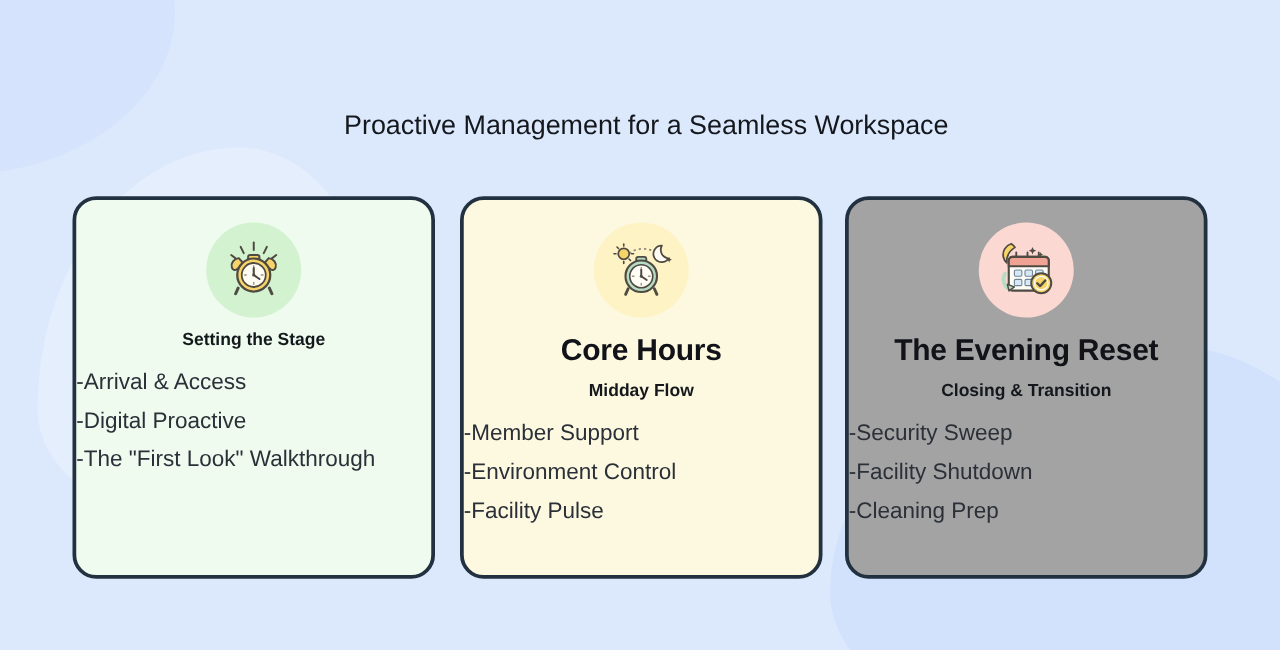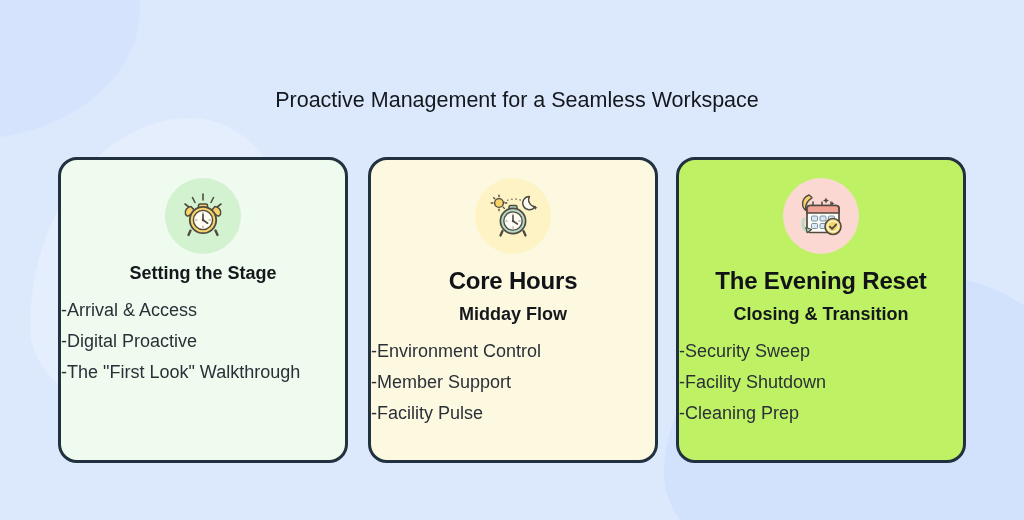--- a/index.html
+++ b/index.html
@@ -54,41 +54,41 @@
   .cards { position: absolute; top: 157px; left: 58px; width: 908px; height: 306px; }
   .card {
     position: absolute; top: 0;
     width: 290px; height: 306px;
     border: 3px solid #22313f;
     border-radius: 19px;
     display: flex; flex-direction: column; align-items: center;
   }
   .card-1 { left: 0px;   background: #eefbee; }
   .card-2 { left: 310px; background: #fdf9e0; }
-  .card-3 { left: 618px; background: #bef264; }
+  .card-3 { left: 618px; background: #a3a3a3; }
 
   .icon-wrap {
     margin-top: 18px;
     width: 76px; height: 76px;
     border-radius: 50%;
     display: flex; align-items: center; justify-content: center;
   }
   .icon-1 { background: #d3f2cf; }
   .icon-2 { background: #fdf3c4; }
   .icon-3 { background: #fbd9d2; }
 
   .card-title {
     margin-top: 13px;
     font-size: 24px; font-weight: 700;
     color: #111318; text-align: center;
     letter-spacing: -0.2px;
   }
   .card-subtitle {
     margin-top: 9px;
-    font-size: 18px; font-weight: 600;
+    font-size: 14px; font-weight: 600;
     color: #14171c; text-align: center;
   }
   .card-list {
     margin-top: 11px;
     list-style: none;
     width: 100%;
   }
   .card-list li {
     font-size: 18px; font-weight: 400;
     color: #2b3038;
@@ -181,22 +181,22 @@
             <line x1="18.9" y1="30" x2="20.2" y2="30"></line>
             <line x1="31.8" y1="30" x2="33.1" y2="30"></line>
           </g>
           <path d="M26 30V24.8M26 30l4.4 3" stroke="#4f4a42" stroke-width="1.6" stroke-linecap="round" fill="none"></path>
           <circle cx="26" cy="30" r="1.2" fill="#4f4a42"></circle>
         </svg>
       </div>
       <div class="card-title">Core Hours</div>
       <div class="card-subtitle">Midday Flow</div>
       <ul class="card-list">
+        <li>-Member Support</li>
         <li>-Environment Control</li>
-        <li>-Member Support</li>
         <li>-Facility Pulse</li>
       </ul>
     </div>
 
     <div class="card card-3">
       <div class="icon-wrap icon-3">
         <svg width="52" height="50" viewBox="0 0 52 50">
 
           <path d="M14 4c-4.5 1.4-7.3 6-6.3 10.6.4 1.9 1.4 3.5 2.7 4.7-.3-5 2.3-9.8 6.6-12.4A8.6 8.6 0 0 0 14 4z" fill="#f7d469" stroke="#4f4a42" stroke-width="1.4" stroke-linejoin="round"></path>
 

